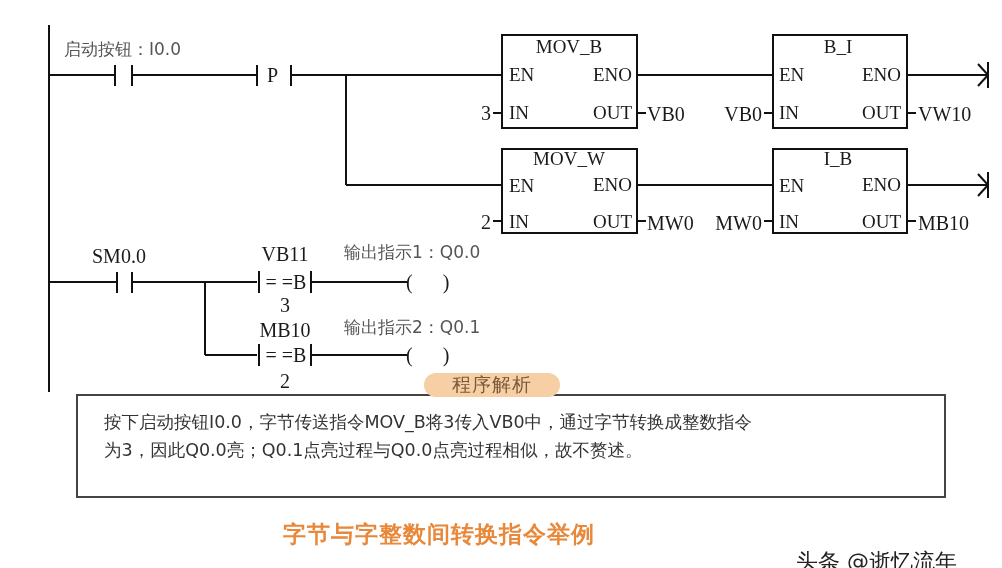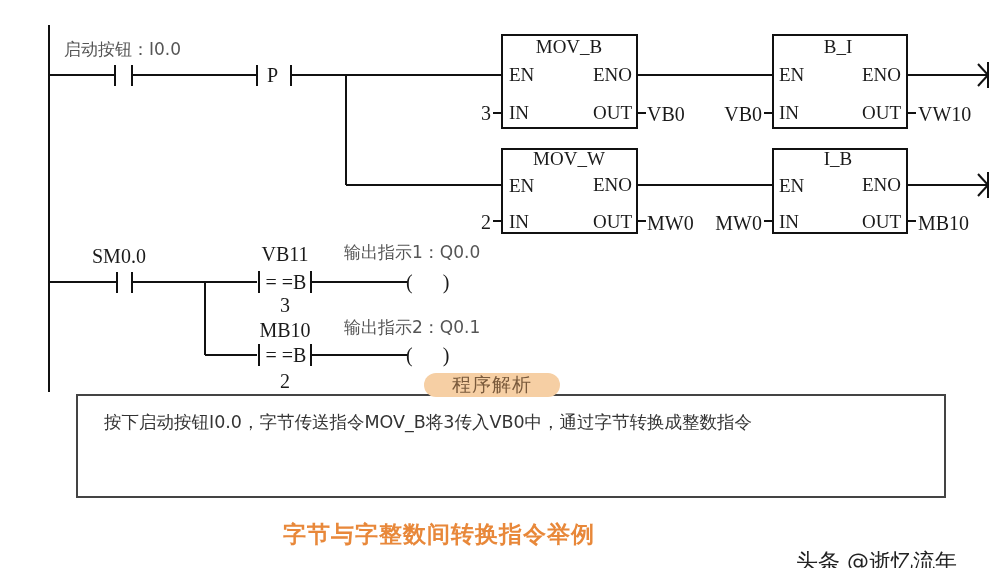--- a/index.html
+++ b/index.html
@@ -151,16 +151,17 @@
   <text class="lbl" x="286" y="362" text-anchor="middle">= =B</text>
   <text class="lbl" x="285" y="388" text-anchor="middle">2</text>
   <text class="cn" x="344" y="333">输出指示2：Q0.1</text>
   <text class="lbl" x="406" y="362" xml:space="preserve">(      )</text>
 </svg>
 
 <div class="analysis-box"></div>
 <div class="analysis-badge">程序解析</div>
 <div class="analysis-text">
   <div>按下启动按钮I0.0，字节传送指令MOV_B将3传入VB0中，通过字节转换成整数指令</div>
+  <div>为3，因此Q0.0亮；Q0.1点亮过程与Q0.0点亮过程相似，故不赘述。</div>
 </div>
 
 <div class="caption">字节与字整数间转换指令举例</div>
 <div class="watermark">头条 @逝忆流年</div>
 
 </body></html>

